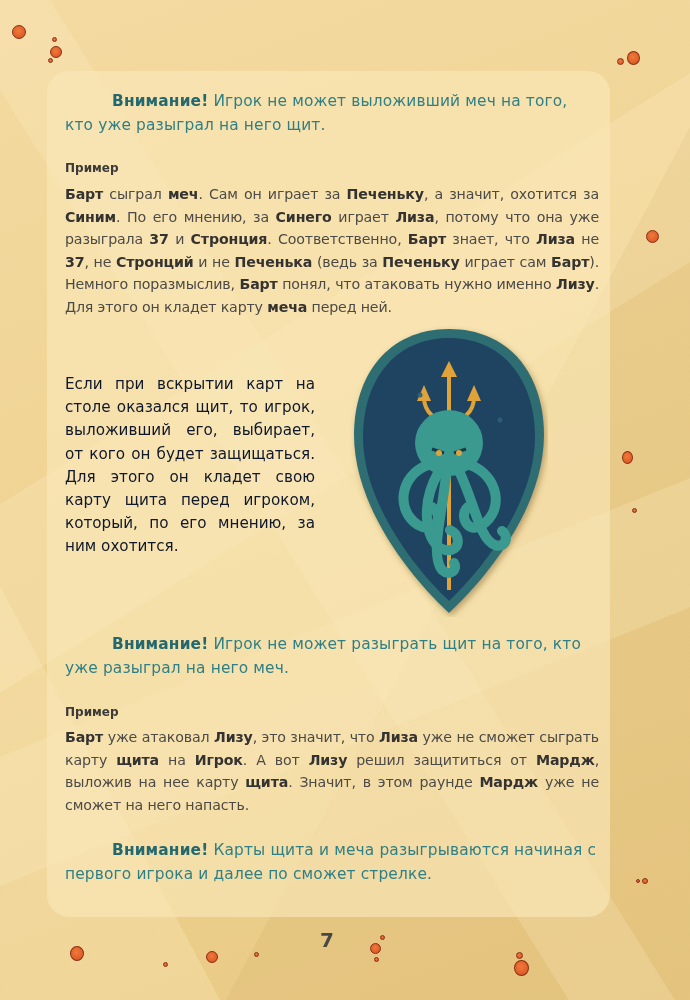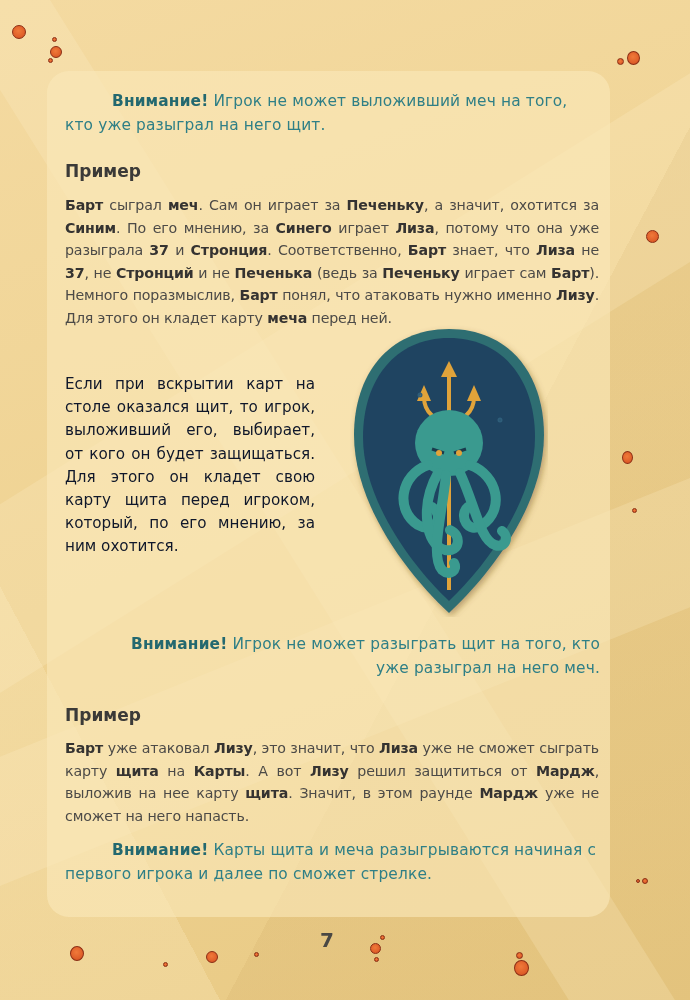--- a/index.html
+++ b/index.html
@@ -24,28 +24,27 @@
     border-radius: 22px;
     background: rgba(250,232,185,0.62);
   }
   .warn {
     position: absolute; left: 65px; width: 535px;
     color: #2f7f86; font-size: 15.4px; line-height: 24px;
     letter-spacing: 0.15px;
   }
   .warn b { color: #23686f; font-weight: bold; margin-left: 47px; }
   .ex-title {
-    position: absolute; left: 65px; font-weight: bold; font-size: 17px;
+    position: absolute; left: 65px; font-weight: bold; font-size: 12px;
     color: #3b3a38;
   }
   .ex-body {
     position: absolute; left: 65px; width: 534px; color: #4c4a47;
     font-size: 14.2px; line-height: 22.6px; text-align: justify;
     letter-spacing: -0.15px;
-    margin-top: 11px;
   }
   .ex-body b { color: #353331; font-weight: bold; }
   .side-text {
     position: absolute; left: 65px; top: 373px; width: 250px;
     color: #0f172a; font-size: 15.2px; line-height: 23.2px; text-align: justify;
   }
   .shield { position: absolute; left: 350px; top: 325px; width: 198px; height: 292px; }
   .page-num {
     position: absolute; left: 320px; top: 928px; font-size: 20px; font-weight: bold;
     color: #4a4844; font-family: "DejaVu Sans", sans-serif;
@@ -123,24 +122,24 @@
     <path d="M88 148 C 70 180, 75 220, 95 225 C 110 228, 112 210, 100 205"></path>
     <path d="M110 148 C 125 180, 130 215, 145 220 C 155 224, 160 212, 152 206"></path>
     <path d="M96 150 C 92 190, 80 230, 92 245 C 100 252, 108 245, 104 238"></path>
   </g>
   <g fill="none" stroke="#2f8278" stroke-width="2">
     <circle cx="70" cy="70" r="1.5" stroke="#2f5e7a"></circle>
     <circle cx="150" cy="95" r="1.5" stroke="#2f5e7a"></circle>
   </g>
 </svg>
 
-<div class="warn" style="top:632px;text-align:right;">
+<div class="warn" style="top:632px;">
   <b>Внимание!</b><span> Игрок не может разыграть щит на того, кто уже разыграл на него меч.</span>
 </div>
 
 <div class="ex-title" style="top:705px;">Пример</div>
-<div class="ex-body" style="top:726px;"><b>Барт</b> уже атаковал <b>Лизу</b>, это значит, что <b>Лиза</b> уже не сможет сыграть карту <b>щита</b> на <b>Карты</b>. А вот <b>Лизу</b> решил защититься от <b>Мардж</b>, выложив на нее карту <b>щита</b>. Значит, в этом раунде <b>Мардж</b> уже не сможет на него напасть.</div>
+<div class="ex-body" style="top:726px;"><b>Барт</b> уже атаковал <b>Лизу</b>, это значит, что <b>Лиза</b> уже не сможет сыграть карту <b>щита</b> на <b>Игрок</b>. А вот <b>Лизу</b> решил защититься от <b>Мардж</b>, выложив на нее карту <b>щита</b>. Значит, в этом раунде <b>Мардж</b> уже не сможет на него напасть.</div>
 
 <div class="warn" style="top:838px;">
   <b>Внимание!</b><span> Карты щита и меча разыгрываются начиная с первого игрока и далее по сможет стрелке.</span>
 </div>
 
 <div class="page-num">7</div>
 
 </body></html>

